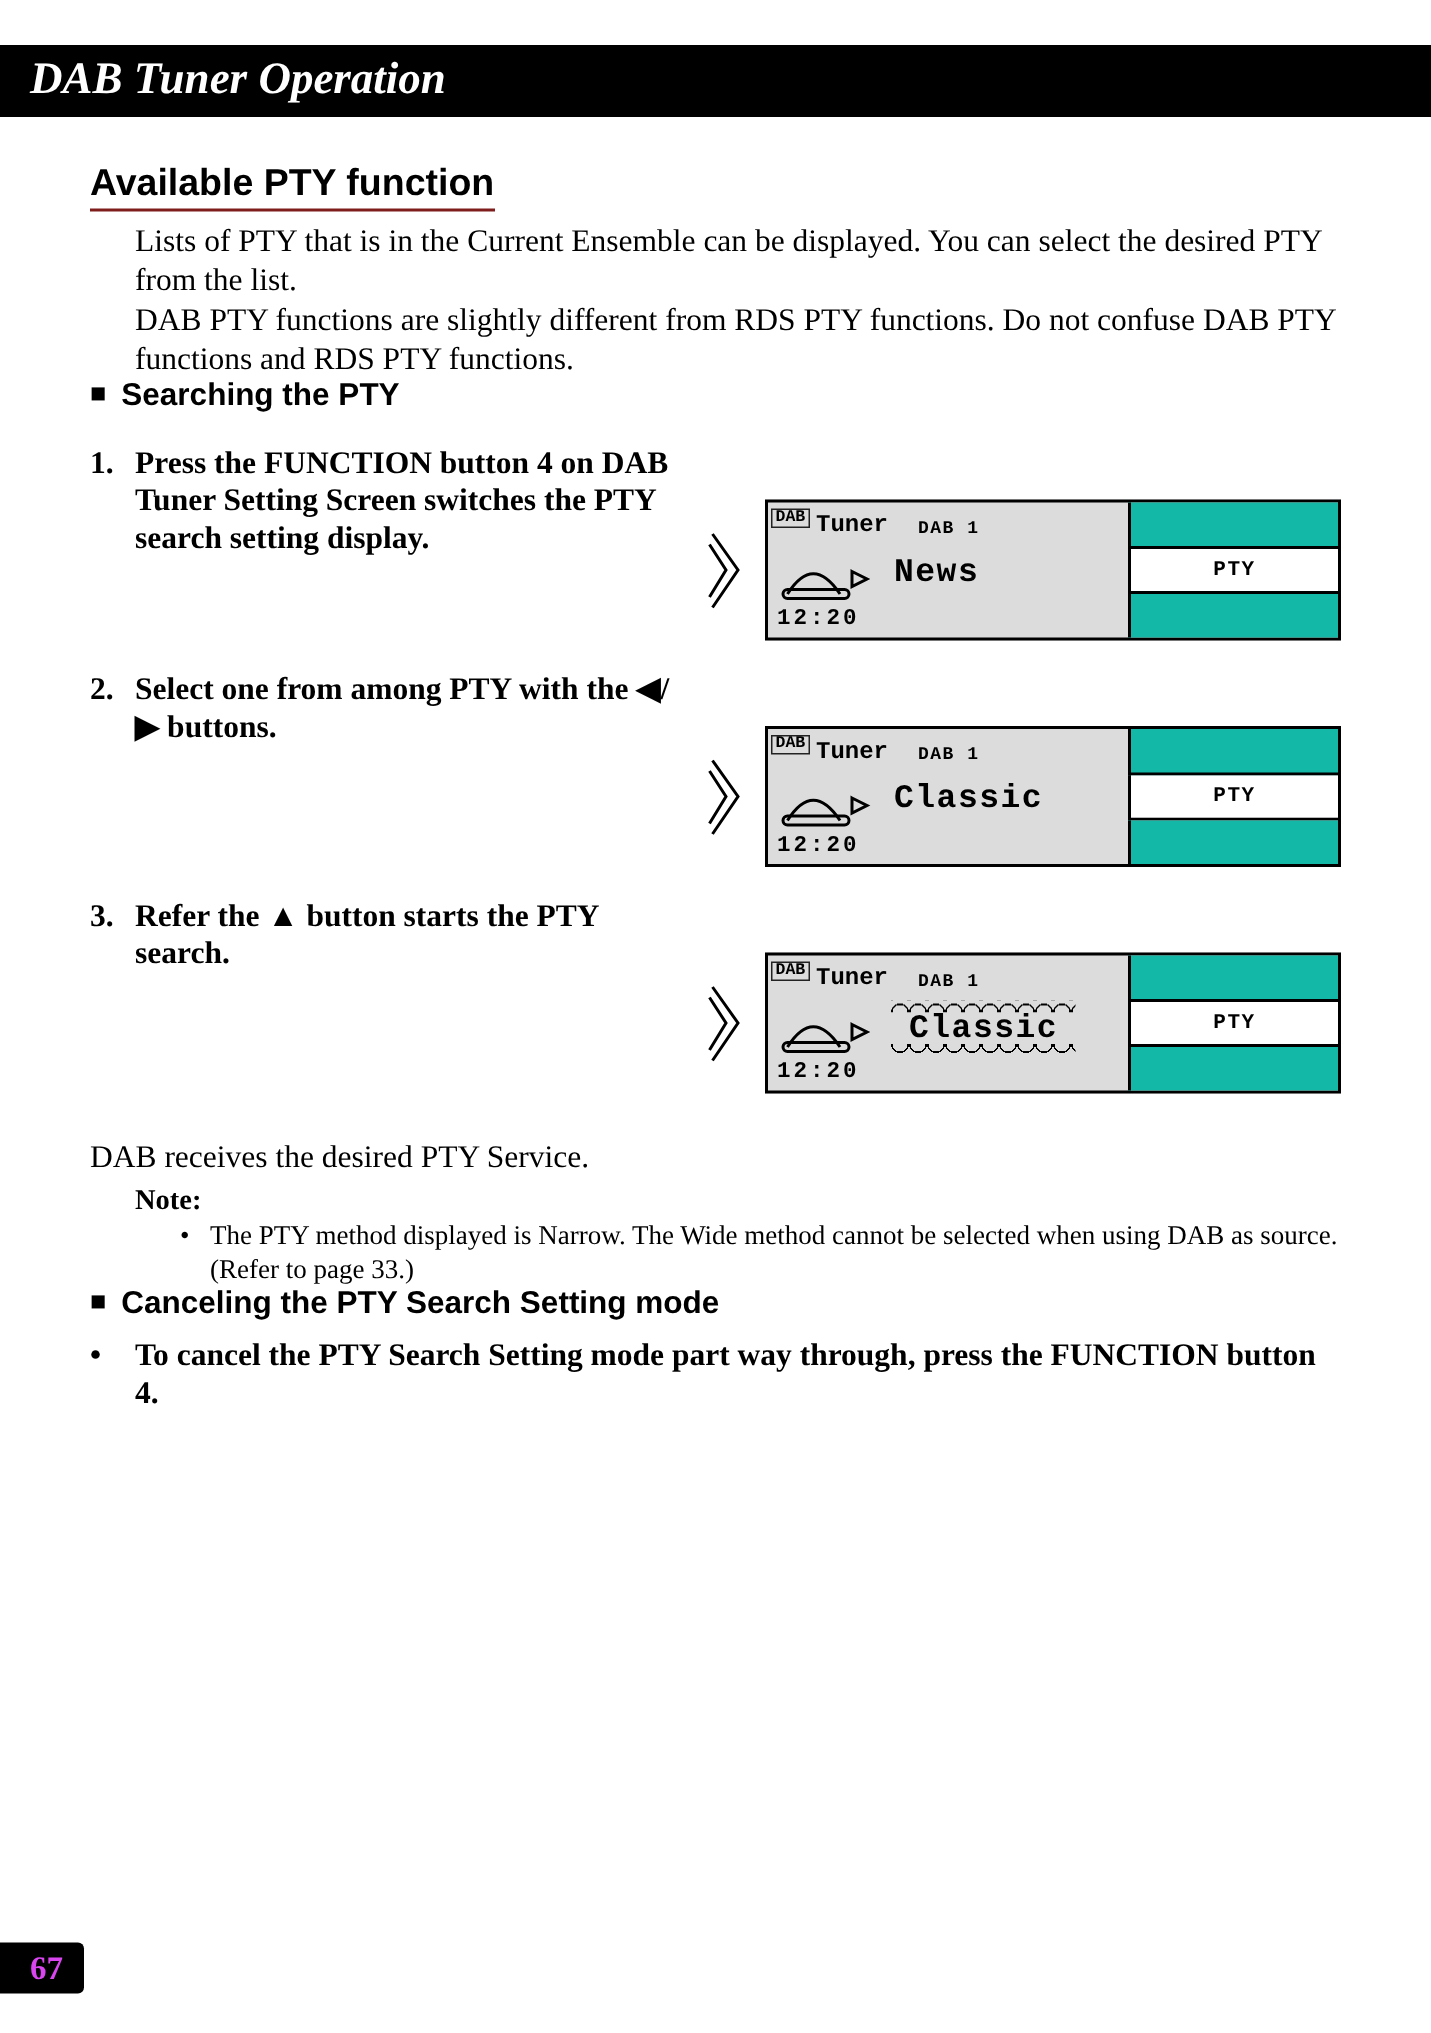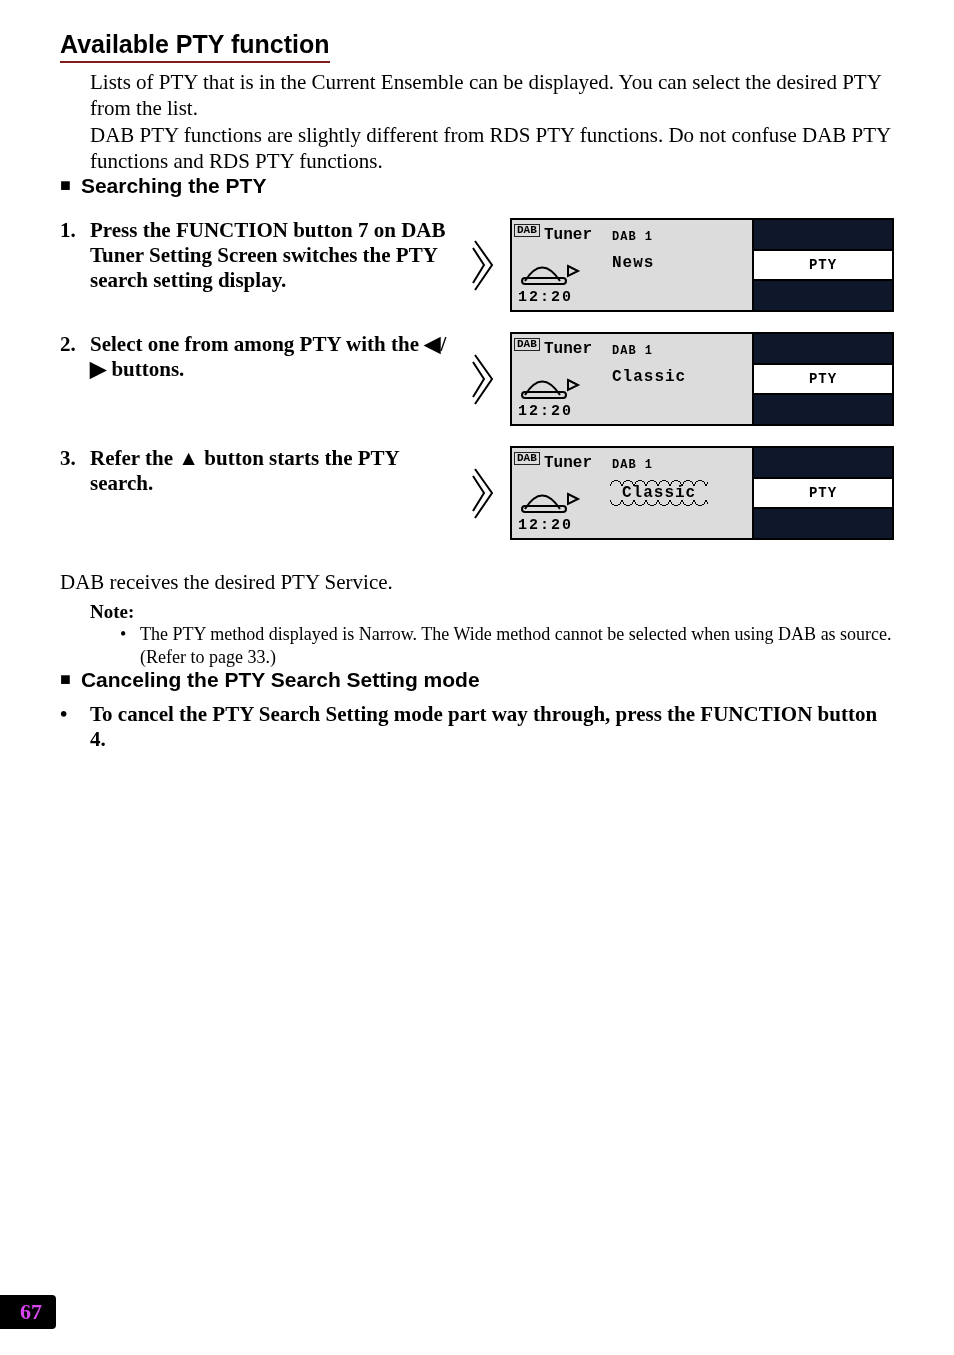--- a/index.html
+++ b/index.html
@@ -69,20 +69,21 @@
   }
   .step-body {
     flex: 1;
   }
   .display-wrap {
     flex: 1;
     display: flex;
     align-items: center;
     gap: 10px;
     margin-left: 20px;
+    margin-top: 37px;
   }
   .pointer-svg {
     width: 30px;
     height: 55px;
   }
   .lcd {
     flex: 1;
     border: 2px solid #000;
     background: #dcdcdc;
     position: relative;
@@ -110,22 +111,22 @@
     position: absolute;
     top: 10px;
     left: 100px;
     font-size: 12px;
     font-weight: bold;
     letter-spacing: 1px;
   }
   .lcd-main {
     position: absolute;
     top: 34px;
-    left: 100px;
-    font-size: 16px;
+    left: 84px;
+    font-size: 22px;
     font-weight: bold;
     letter-spacing: 1px;
   }
   .lcd-time {
     position: absolute;
     bottom: 4px;
     left: 6px;
     font-size: 15px;
     font-weight: bold;
     letter-spacing: 2px;
@@ -143,21 +144,21 @@
     top: 0;
     bottom: 0;
     width: 140px;
     display: flex;
     flex-direction: column;
   }
   .lcd-right-cell {
     flex: 1;
     border-left: 2px solid #000;
     border-bottom: 2px solid #000;
-    background: #0f172a;
+    background: #14b8a6;
     display:flex;
     align-items:center;
     justify-content:center;
   }
   .lcd-right-cell:last-child { border-bottom:none;}
   .lcd-right-cell.split {
     display:flex;
   }
   .lcd-right-cell .half {
     flex:1;
@@ -239,35 +240,38 @@
     padding: 4px 14px 4px 20px;
     border-top-right-radius: 4px;
     border-bottom-right-radius: 4px;
   }
 </style>
 </head>
 <body>
 
 <div class="page">
 
+  <div class="title-bar">
+    <span>DAB Tuner Operation</span>
+  </div>
 
   <div>
     <div class="section-title">Available PTY function</div>
     <div class="intro">Lists of PTY that is in the Current Ensemble can be displayed. You can select the desired PTY from the list.</div>
     <div class="intro">DAB PTY functions are slightly different from RDS PTY functions. Do not confuse DAB PTY functions and RDS PTY functions.</div>
   </div>
 
   <div class="sub-heading">
     <span class="square">■</span><span>Searching the PTY</span>
   </div>
 
   <div class="step-row">
     <div class="step-text">
       <div class="step-num">1.</div>
-      <div class="step-body">Press the FUNCTION button 7 on DAB Tuner Setting Screen switches the PTY search setting display.</div>
+      <div class="step-body">Press the FUNCTION button 4 on DAB Tuner Setting Screen switches the PTY search setting display.</div>
     </div>
     <div class="display-wrap">
       <svg class="pointer-svg" viewBox="0 0 30 55">
         <path d="M5 3 L22 27 L5 52" fill="none" stroke="#000" stroke-width="2"></path>
         <path d="M3 10 L14 27 L3 45" fill="none" stroke="#000" stroke-width="2"></path>
       </svg>
       <div class="lcd">
         <span class="lcd-dab-label">DAB</span>
         <span class="lcd-tuner">Tuner</span>
         <span class="lcd-dab1">DAB 1</span>

